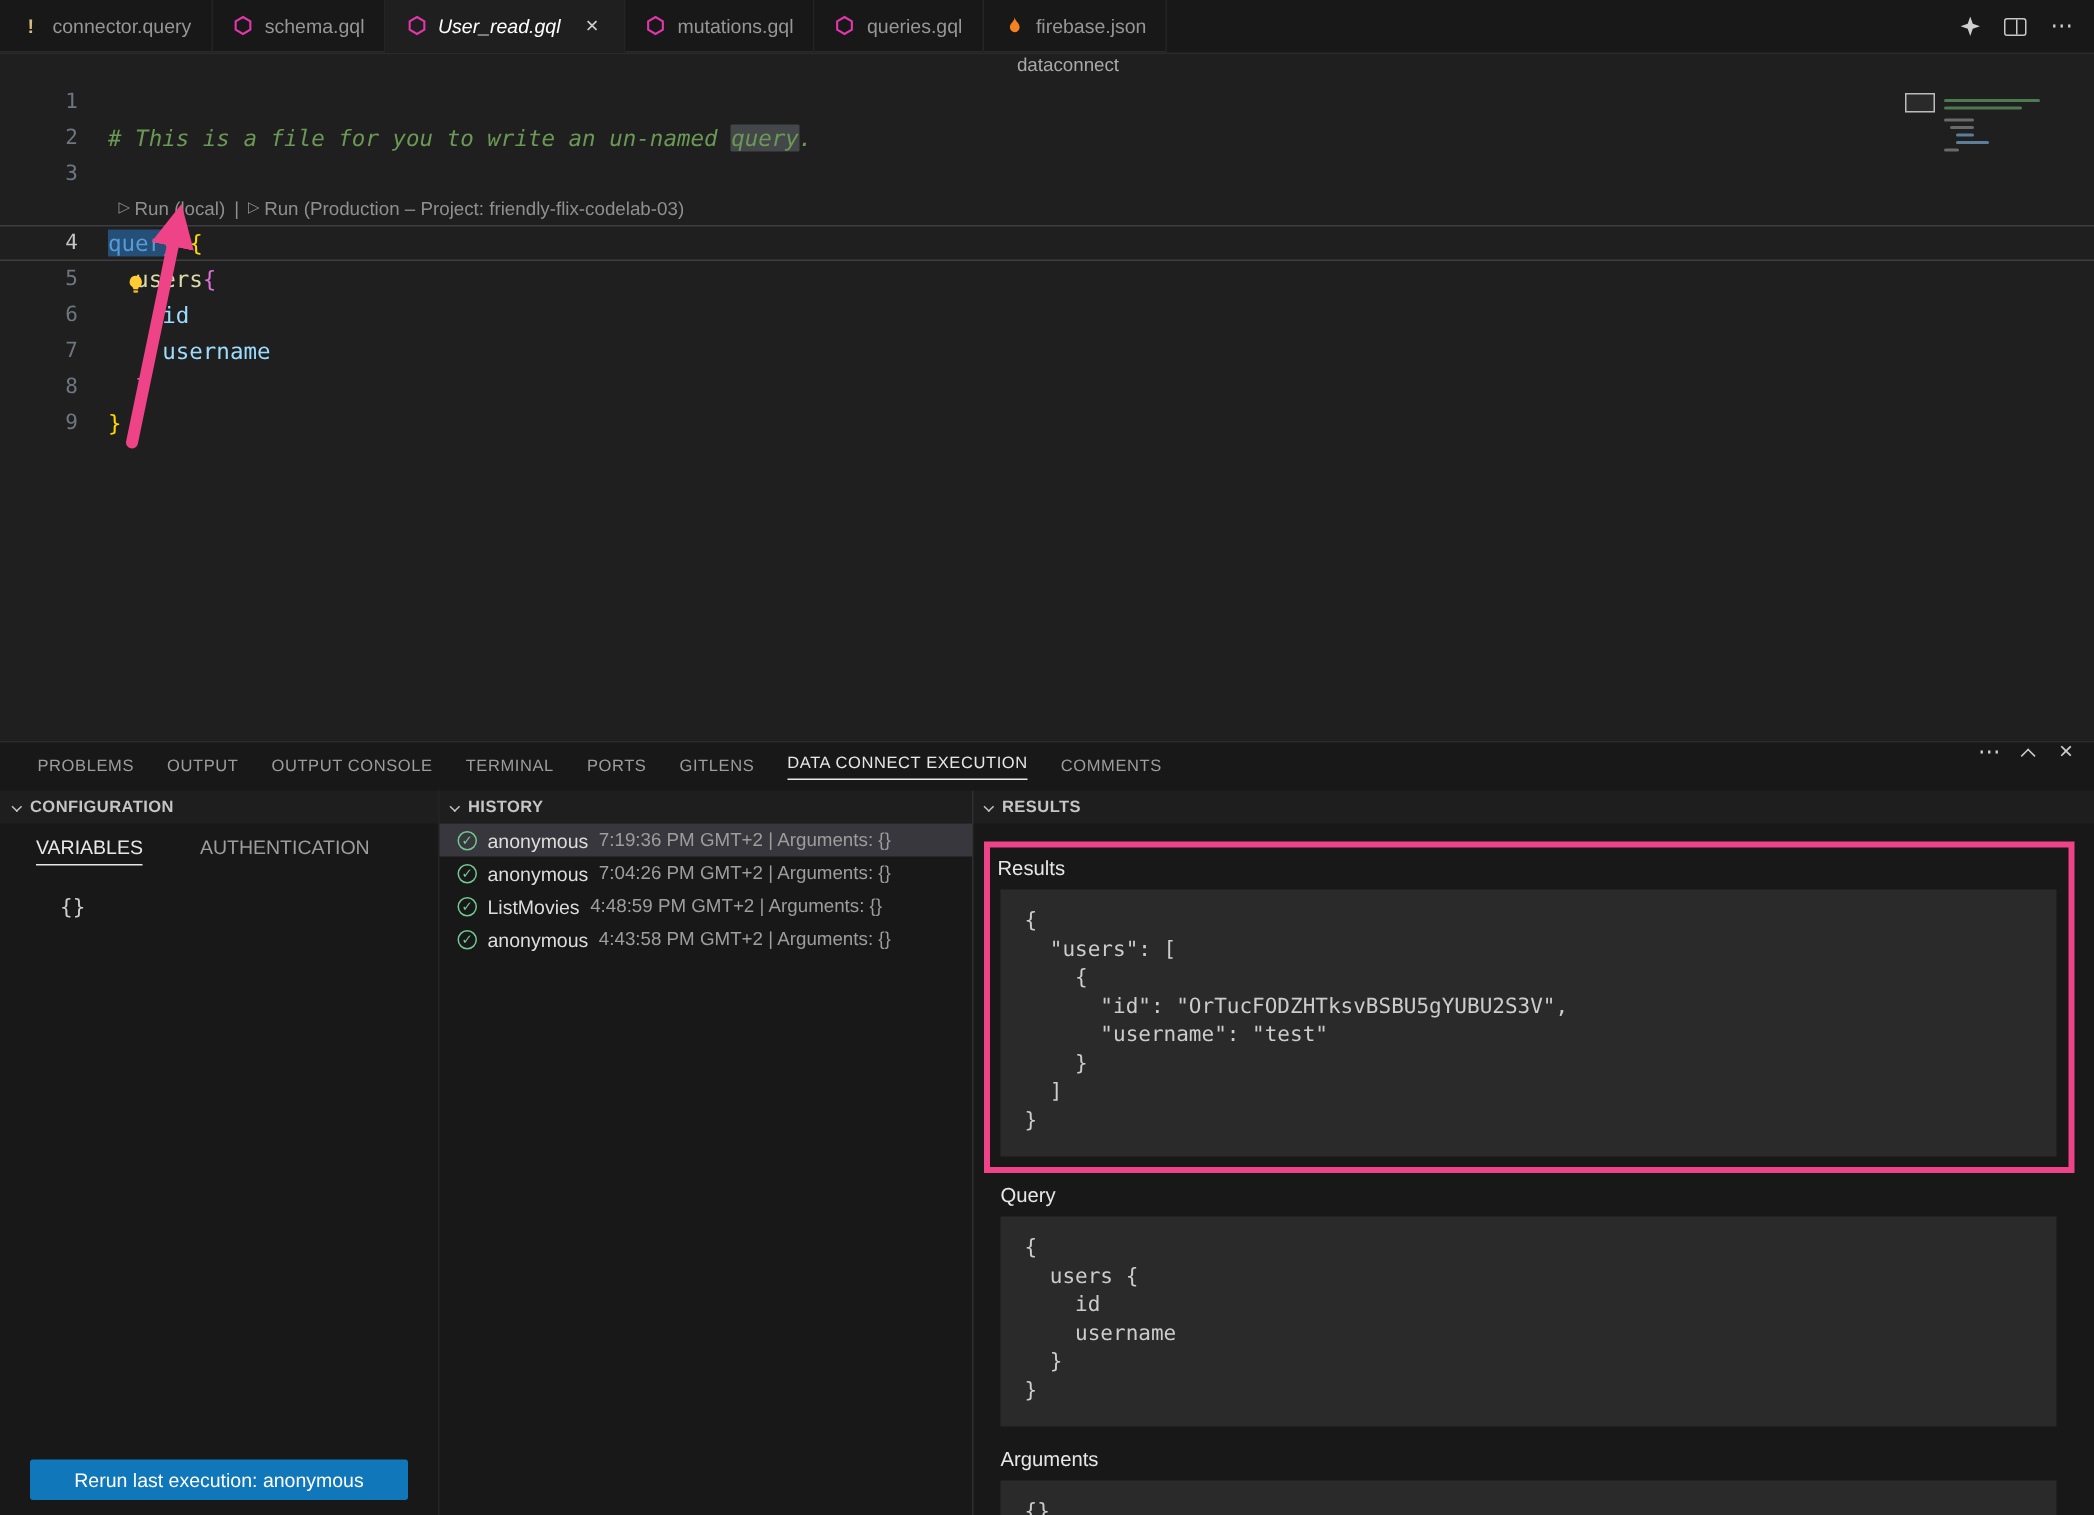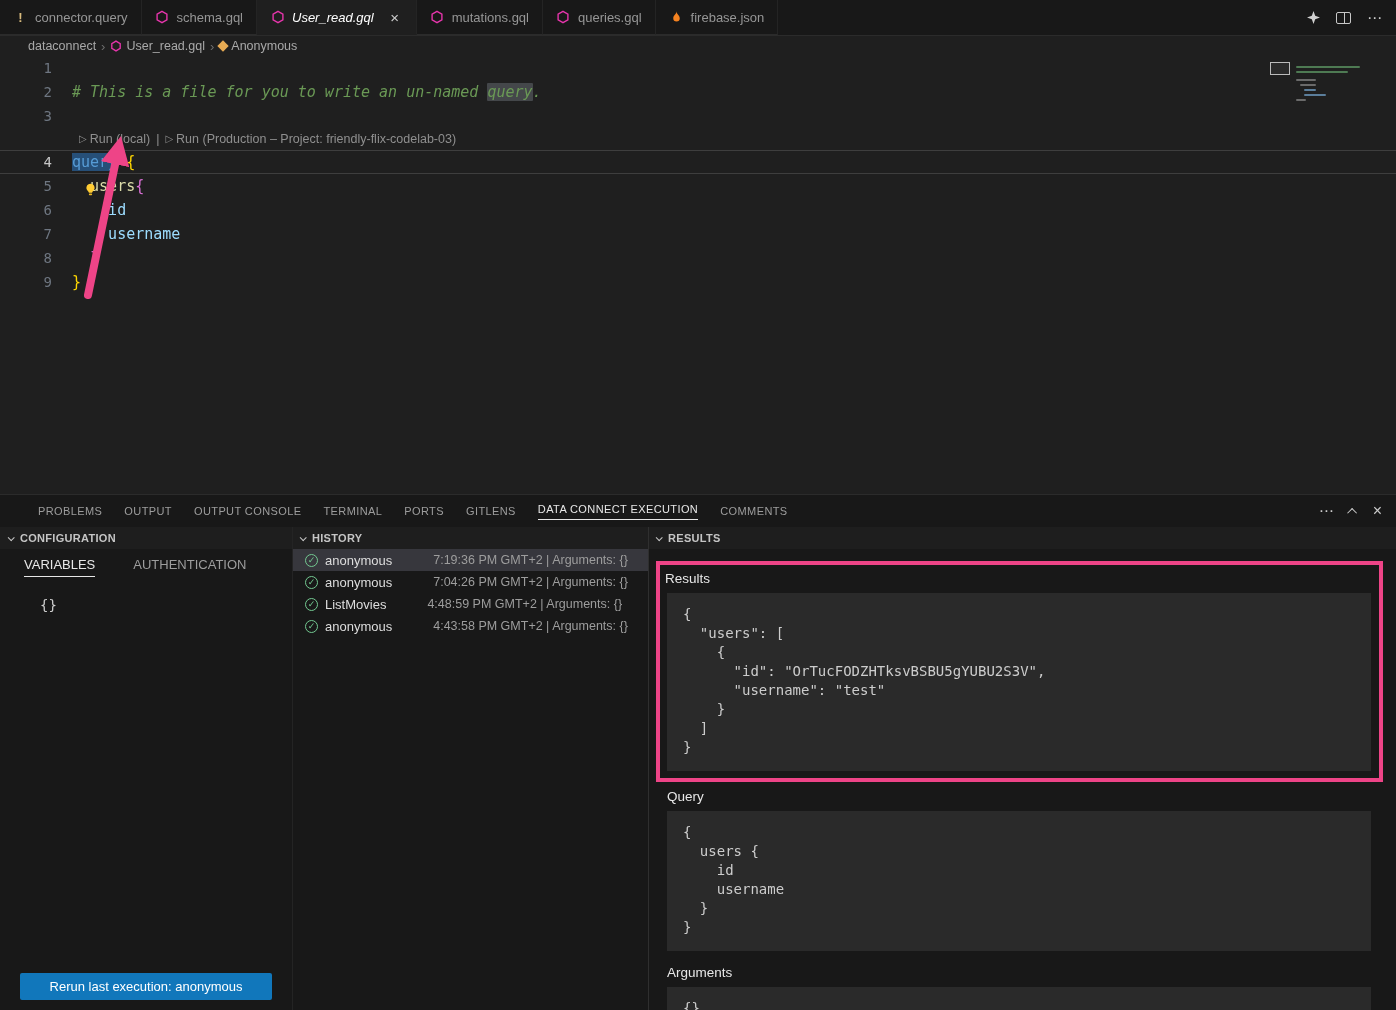--- a/index.html
+++ b/index.html
@@ -29,21 +29,21 @@
              display:inline-flex;align-items:center;justify-content:center;border-radius:3px;}
   .tabbar-actions{margin-left:auto;display:flex;align-items:center;gap:16px;padding-right:14px;}
   .sparkle{width:13px;height:13px;background:#D0D0D0;display:inline-block;
            clip-path:polygon(50% 0%,63% 37%,100% 50%,63% 63%,50% 100%,37% 63%,0% 50%,37% 37%);}
   .split-icon{width:15px;height:12px;border:1.3px solid #C8C8C8;border-radius:2px;display:inline-block;position:relative;}
   .split-icon::after{content:"";position:absolute;left:50%;top:0;bottom:0;border-left:1.3px solid #C8C8C8;}
   .gear-dots{font-size:15px;color:#CCCCCC;line-height:12px;}
 
   
   .breadcrumbs{position:absolute;top:36px;left:0;right:0;height:20px;display:flex;align-items:center;
-               gap:5px;padding-left:28px;font-size:12.5px;color:#A9A9A9;background:#1F1F1F;}
+               gap:5px;padding-left:28px;font-size:12.5px;color:#A9A9A9;background:#1F1F1F;flex-direction:column;}
   .crumb{cursor:pointer;display:inline-flex;align-items:center;gap:4px;}
   .crumb-sep{color:#6E6E6E;font-size:13px;}
   .sym-diamond{width:8px;height:8px;background:#E8AB53;transform:rotate(45deg);display:inline-block;}
 
   
   .editor{position:absolute;top:56px;left:0;right:0;height:438px;background:#1F1F1F;
           font-family:"DejaVu Sans Mono","Liberation Mono",monospace;font-size:15px;}
   .row{display:flex;height:24px;line-height:24px;position:relative;}
   .row.current{box-shadow:inset 0 1px 0 #3E3E3E, inset 0 -1px 0 #3E3E3E;}
   .ln{width:52px;text-align:right;color:#6E7681;font-size:14px;flex:none;user-select:none;}
@@ -64,21 +64,21 @@
   .lightbulb{position:absolute;left:84px;top:5px;width:13px;height:13px;}
   .minimap{position:absolute;top:4px;right:10px;width:116px;height:70px;}
   .mm-box{position:absolute;left:0;top:2px;width:20px;height:13px;border:1px solid #BBBBBB;background:#2A2A2A;}
   .mm-bar{position:absolute;height:2px;border-radius:1px;}
 
   .arrow-overlay{position:absolute;left:0;top:56px;width:260px;height:330px;z-index:30;pointer-events:none;}
 
   
   .panel{position:absolute;top:494px;left:0;right:0;bottom:0;background:#181818;
          border-top:1px solid #2B2B2B;overflow:hidden;}
-  .panel-tabs{height:32px;display:flex;align-items:center;margin-left:27px;}
+  .panel-tabs{height:32px;display:flex;align-items:flex-start;padding-left:14px;}
   .ptab{padding:0 11px;font-size:11px;letter-spacing:.4px;color:#9D9D9D;cursor:pointer;height:100%;
         display:flex;align-items:center;}
   .ptab.active span{color:#E7E7E7;border-bottom:1px solid #E7E7E7;padding-bottom:4px;}
   .panel-actions{margin-left:auto;display:flex;align-items:center;gap:16px;padding-right:14px;}
   .chev-up{width:7px;height:7px;border-left:1.4px solid #CCCCCC;border-top:1.4px solid #CCCCCC;
            transform:rotate(45deg) translateY(2px);display:inline-block;}
   .panel-x{color:#CCCCCC;font-size:16px;line-height:14px;}
 
   .sec-row{position:absolute;left:0;right:0;top:32px;height:22px;background:#1E1E1E;}
   .sec-h{position:absolute;top:32px;height:22px;display:flex;align-items:center;gap:7px;
@@ -98,21 +98,21 @@
              font-family:"Liberation Sans",sans-serif;}
 
   
   .history{position:absolute;left:293px;top:54px;width:355px;}
   .hrow{height:22px;display:flex;align-items:center;gap:7px;padding-left:12px;cursor:pointer;}
   .hrow.selected{background:#37373D;}
   .check-circle{width:13px;height:13px;border:1px solid var(--success-green,#73C991);border-radius:50%;
                 color:var(--success-green,#73C991);font-size:9px;display:inline-flex;align-items:center;
                 justify-content:center;flex:none;}
   .hname{font-size:13px;color:#DDDDDD;}
-  .hmeta{font-size:12.5px;color:#9D9D9D;margin-left:34px;}
+  .hmeta{font-size:12.5px;color:#9D9D9D;}
 
   
   .res-label{position:absolute;font-size:13.5px;color:#E7E7E7;}
   .res-box{position:absolute;width:704px;background:#2A2A2A;padding:12px 16px;white-space:pre;
            font-family:"DejaVu Sans Mono","Liberation Mono",monospace;font-size:14px;line-height:19px;color:#CCCCCC;}
   .pink-box{position:absolute;left:656px;top:66px;width:727px;height:221px;
             border:4px solid var(--annotation-pink,#EE4487);z-index:40;pointer-events:none;}
 </style>
 </head>
 <body>

